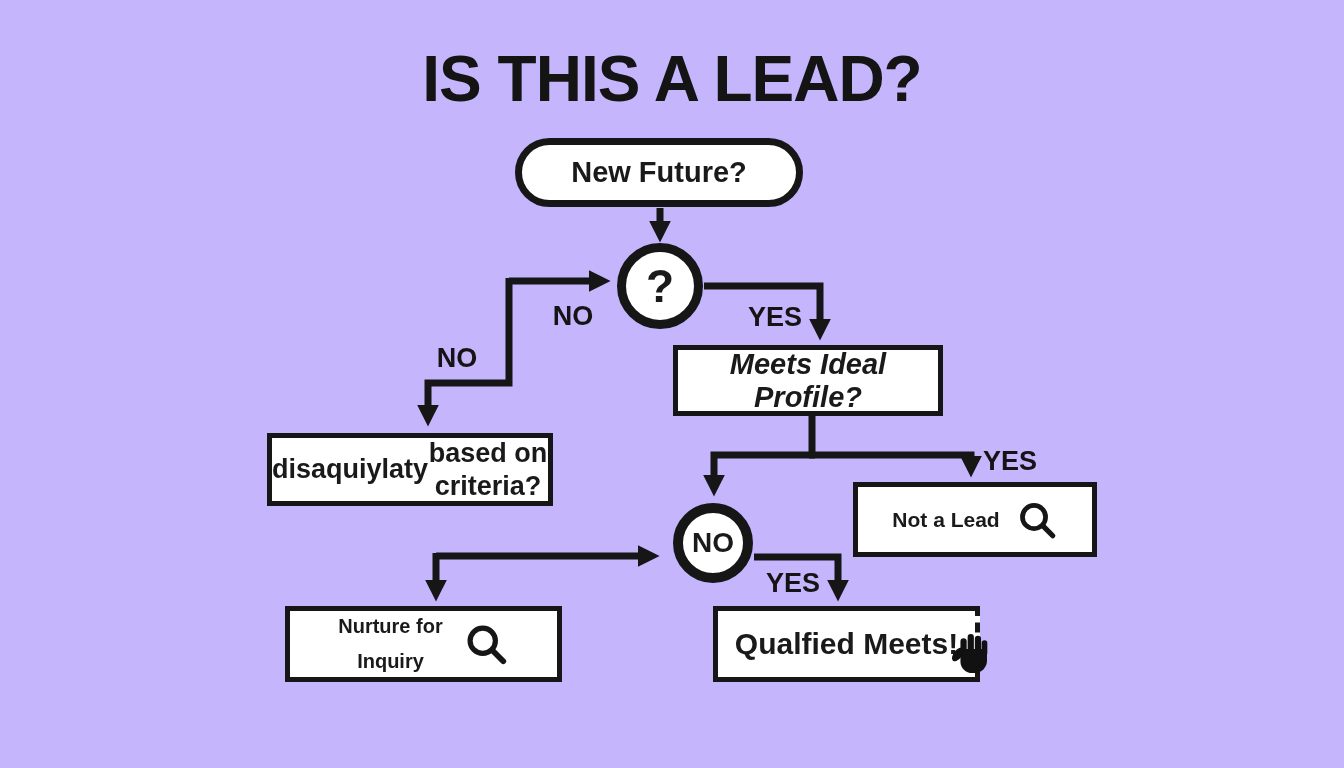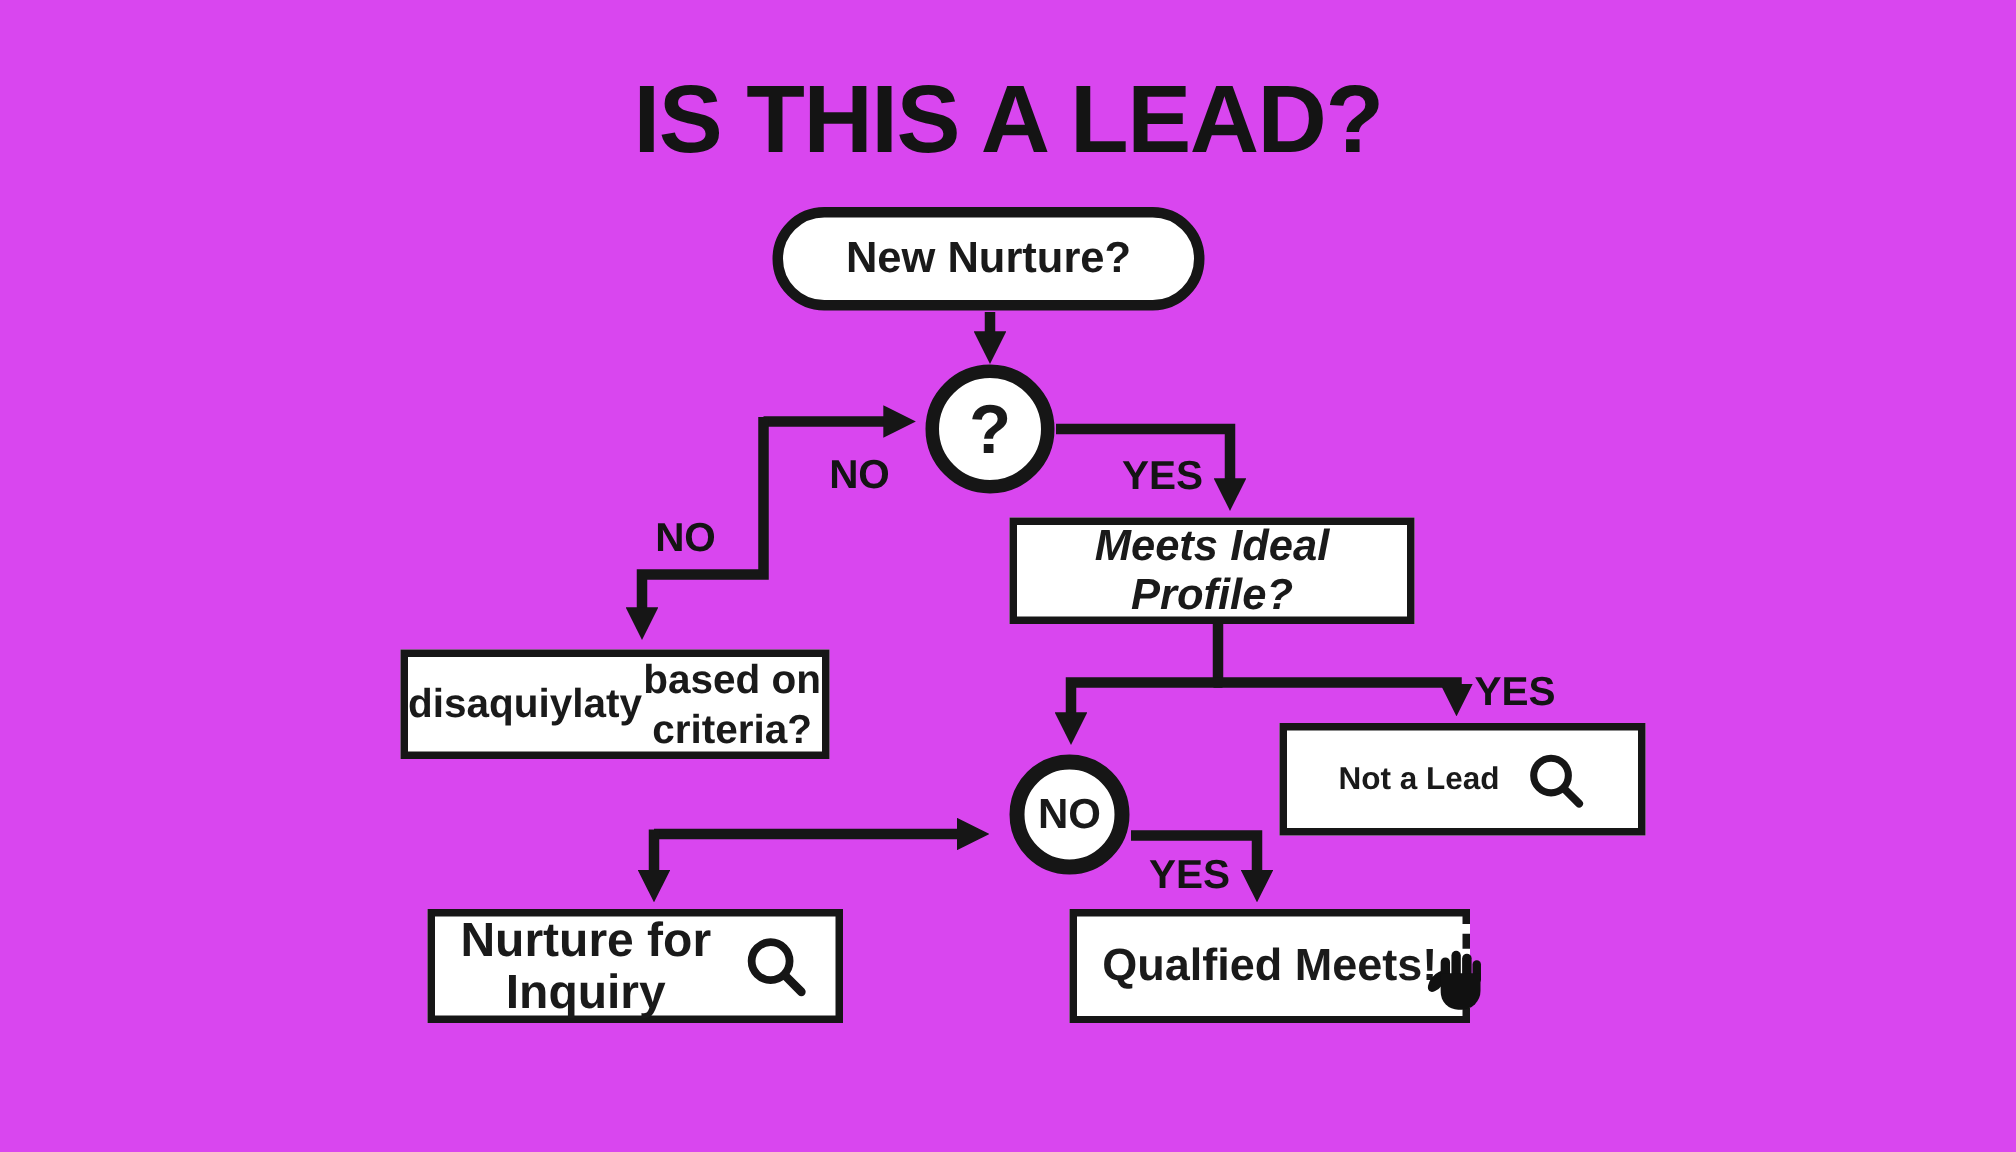--- a/index.html
+++ b/index.html
@@ -3,21 +3,21 @@
 <meta charset="utf-8">
 <style>
   html,body{margin:0;padding:0;}
   body{
     font-family:"Liberation Sans", sans-serif;
     background:#e8e8e8;
   }
   .canvas{
     position:relative;
     width:1344px;height:768px;
-    background:#d946ef;
+    background:#c4b5fd;
     overflow:hidden;
     color:#161616;
   }
   .title{
     position:absolute;
     left:0;top:42px;width:100%;
     margin:0;
     text-align:center;
     font-size:64px;
     font-weight:800;
@@ -64,21 +64,21 @@
     font-size:29px;
     font-style:italic;
   }
   .box-notlead{
     left:853px;top:482px;width:244px;height:75px;
     font-size:21px;
     gap:16px;
   }
   .box-nurture{
     left:285px;top:606px;width:277px;height:76px;
-    font-size:32px;line-height:35px;
+    font-size:20px;line-height:35px;
     gap:20px;
   }
   .box-qualified{
     left:713px;top:606px;width:267px;height:76px;
     font-size:30px;
     border-right-style:dashed;
   }
   .two-line{display:flex;flex-direction:column;}
   .edge-label{
     position:absolute;
@@ -128,21 +128,21 @@
       <polyline points="809,455 971,455 971,470" marker-end="url(#arr)"></polyline>
 
       <polyline points="436,556 652,556" marker-end="url(#arr)"></polyline>
       <polyline points="436,553 436,594" marker-end="url(#arr)"></polyline>
 
       <polyline points="754,557 838,557 838,594" marker-end="url(#arr)"></polyline>
     </g>
   </svg>
 
   <div class="node pill">
-    <span>New Nurture?</span>
+    <span>New Future?</span>
   </div>
 
   <div class="node circle q-circle">
     <span>?</span>
   </div>
 
   <div class="node box-disqualify">
     <span>disaquiylaty</span>
     <span>based on criteria?</span>
   </div>

